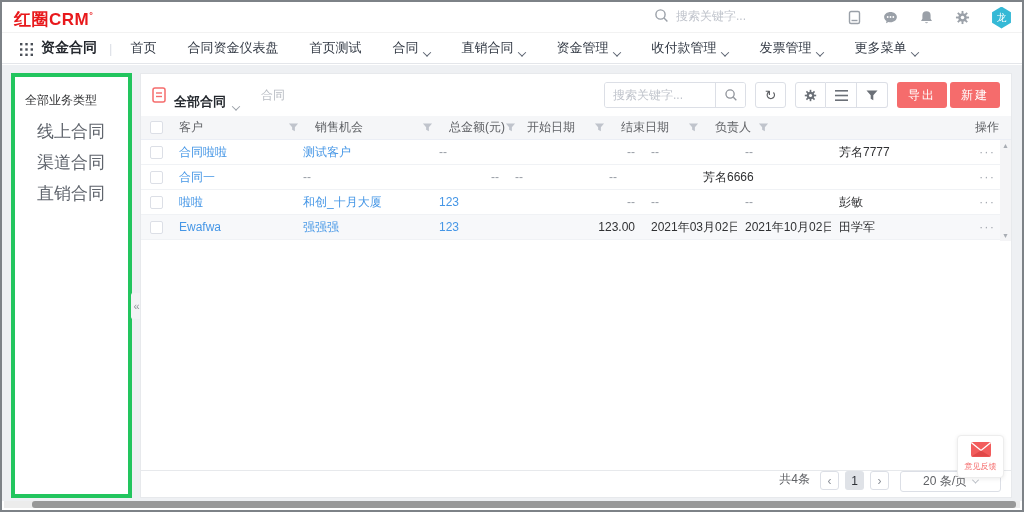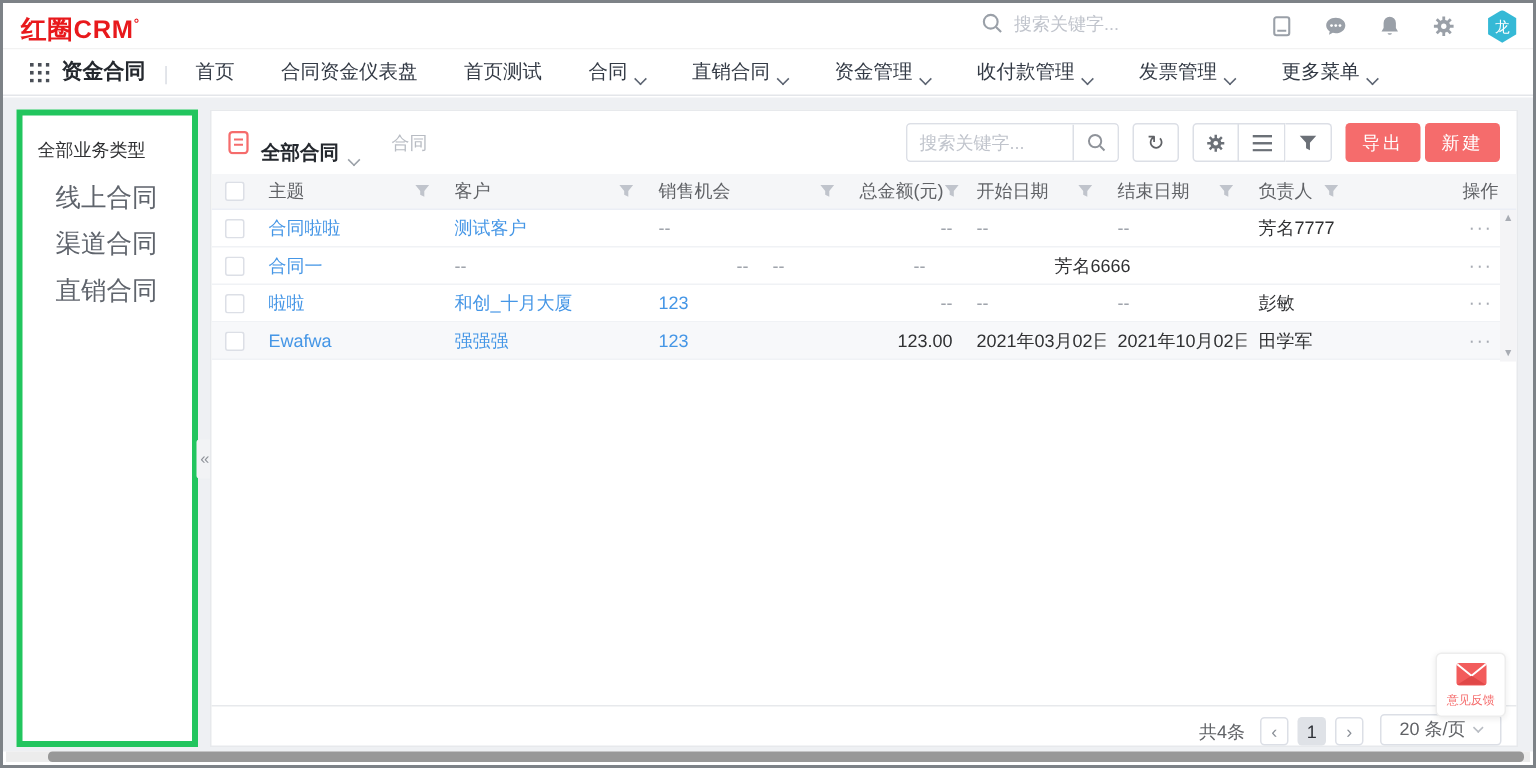--- a/index.html
+++ b/index.html
@@ -94,27 +94,27 @@
   .link { color:#4596e6; cursor:pointer; }
   .muted { color:#9b9fa6; color:#999ea6; }
   .dark { color:#303133; }
   .funnel { width:11px; height:11px; flex:none; cursor:pointer; }
   .more-btn { color:#a7abb3; font-size:13px; letter-spacing:1px; cursor:pointer; line-height:10px; }
   .vscroll { position:absolute; right:0; top:24px; width:11px; height:101px; background:#f4f4f6;
              display:flex; flex-direction:column; justify-content:space-between; align-items:center; }
   .vs-arrow { font-size:7px; color:#a8acb3; cursor:pointer; padding:2px 0; }
 
   
-  .pagination { height:27px; border-top:1px solid #e7e9ec; display:flex; align-items:flex-end;
+  .pagination { height:27px; border-top:1px solid #e7e9ec; display:flex; align-items:flex-start;
                 justify-content:flex-end; padding-right:10px; gap:6px; font-size:12px; color:#606266; }
   .pg-btn { width:19px; height:19px; border:1px solid #dcdfe6; border-radius:3px; background:#fff;
             display:flex; align-items:center; justify-content:center; color:#8a8f97; cursor:pointer; font-size:12px; }
   .pg-num { width:19px; height:19px; border-radius:3px; background:#dfe2e7; color:#2f3238;
             display:flex; align-items:center; justify-content:center; cursor:pointer; }
-  .pg-size { height:21px; border:1px solid #dcdfe6; border-radius:3px; background:#fff; padding:0 12px;
+  .pg-size { height:21px; border:1px solid #dcdfe6; border-radius:3px; background:#fff; padding:0 22px;
              display:flex; align-items:center; gap:6px; cursor:pointer; margin-left:5px; }
   .pg-size .chev { border-color:#b8bcc3; margin:0; width:5px; height:5px; }
   .pg-total { margin-right:4px; }
 
   
   .feedback { position:absolute; right:18px; bottom:32px; width:47px; height:43px; background:#fff;
               border:1px solid #ededed; border-radius:4px; box-shadow:0 1px 4px rgba(0,0,0,.08);
               display:flex; flex-direction:column; align-items:center; justify-content:center; gap:3px; cursor:pointer; }
   .feedback-label { font-size:8px; color:#f56c6c; }
 
@@ -306,26 +306,20 @@
           <button class="red-btn first">导出</button>
           <button class="red-btn">新建</button>
         </div>
       </div>
 
       <div class="tablewrap">
         <div class="thead">
           <span class="cell col-check">
               <span class="checkbox"></span>
             </span>
-          <span class="cell hcell col-subject">
-              <span>主题</span>
-              <svg class="funnel" viewBox="0 0 12 11">
-                <path d="M1 1h10L7.5 5.3v4.2L4.5 8V5.3z" fill="#c0c4cc"></path>
-              </svg>
-            </span>
           <span class="cell hcell col-customer">
               <span>客户</span>
               <svg class="funnel" viewBox="0 0 12 11">
                 <path d="M1 1h10L7.5 5.3v4.2L4.5 8V5.3z" fill="#c0c4cc"></path>
               </svg>
             </span>
           <span class="cell hcell col-opp">
               <span>销售机会</span>
               <svg class="funnel" viewBox="0 0 12 11">
                 <path d="M1 1h10L7.5 5.3v4.2L4.5 8V5.3z" fill="#c0c4cc"></path>

